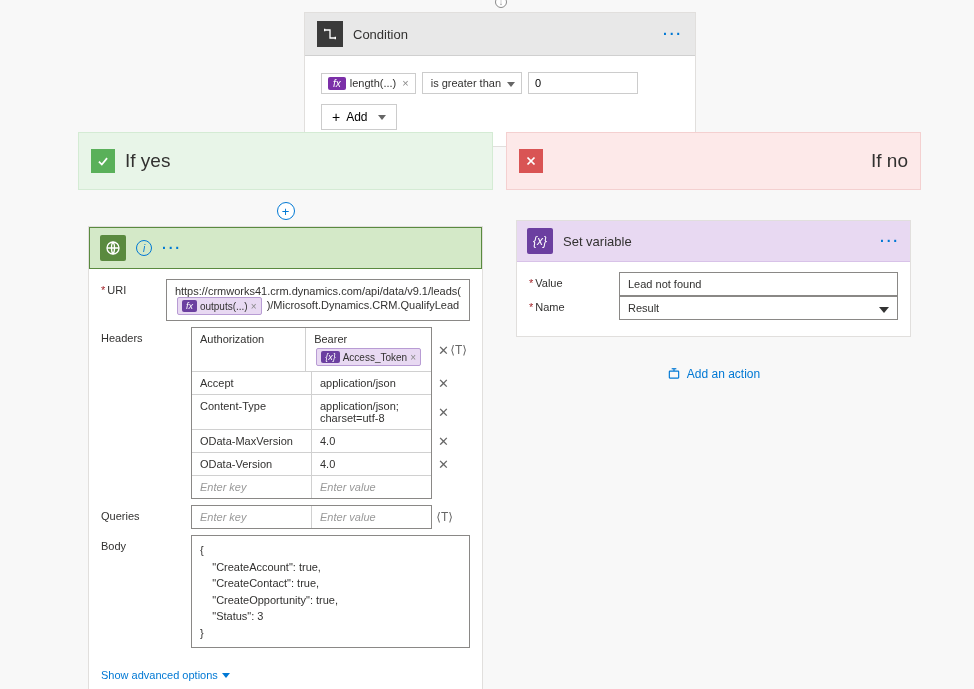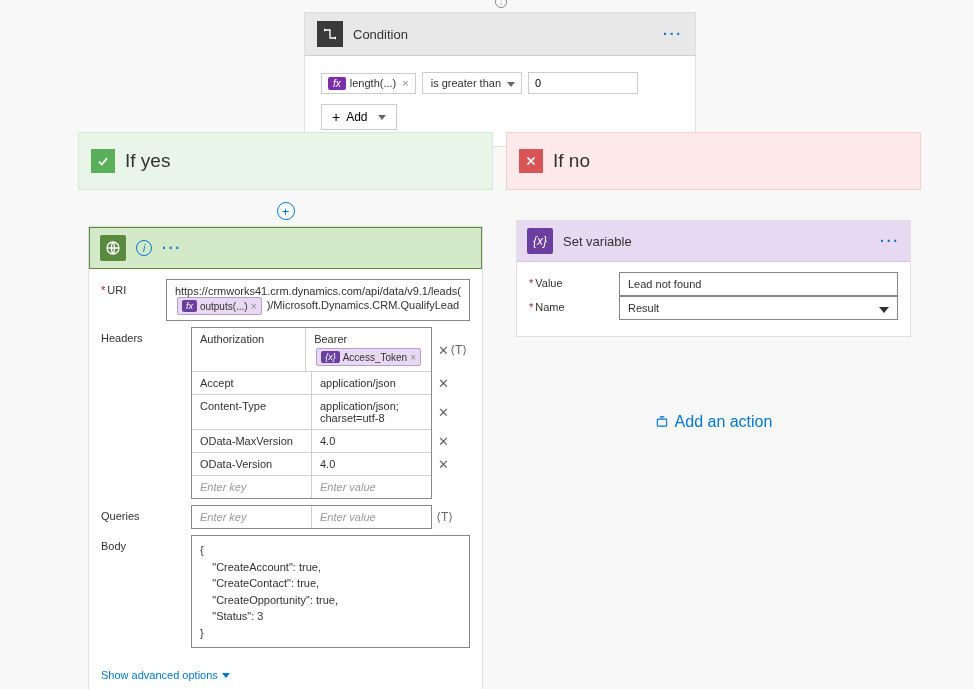--- a/index.html
+++ b/index.html
@@ -26,21 +26,21 @@
 .txt-in { border: 1px solid #ccc; padding: 4px 6px; width: 110px; font-size: 11px; }
 .add-btn { border: 1px solid #ccc; padding: 4px 10px; background: #fff; display: inline-flex; align-items: center; gap: 6px; font-size: 12px; cursor: pointer; }
 .add-btn .plus { font-size: 14px; }
 .add-btn::after { content: ""; width: 0; height: 0; border-left: 4px solid transparent; border-right: 4px solid transparent; border-top: 5px solid #666; margin-left: 4px; }
 
 .branch { position: absolute; top: 132px; width: 415px; }
 .branch.yes { left: 78px; }
 .branch.no { left: 506px; }
 .branch-header { display: flex; align-items: center; padding: 16px 12px; font-size: 19px; }
 .branch.yes .branch-header { background: #e8f5e8; border: 1px solid #d4ebd4; }
-.branch.no .branch-header { background: #fde9e9; border: 1px solid #f4d0d0; }
+.branch.no .branch-header { background: #fde9e9; border: 1px solid #f4d0d0; justify-content: space-between; }
 .br-icon { width: 24px; height: 24px; display: flex; align-items: center; justify-content: center; margin-right: 10px; }
 .branch.yes .br-icon { background: #5ab05a; }
 .branch.no .br-icon { background: #d95454; }
 .br-icon svg { width: 14px; height: 14px; }
 
 .plus-circle { width: 18px; height: 18px; border: 1.5px solid #0078d4; border-radius: 50%; display: flex; align-items: center; justify-content: center; color: #0078d4; font-size: 13px; background: #fff; cursor: pointer; }
 
 .action-card { border: 1px solid #e1dfdd; background: #fff; }
 .action-header { display: flex; align-items: center; padding: 7px 10px; font-size: 13px; }
 .action-header .title { flex: 1; }
@@ -73,21 +73,21 @@
 .hdr-cell.k { border-right: 1px solid #d0d0d0; }
 .hdr-cell.ph { color: #999; font-style: italic; }
 .row-x { position: absolute; right: -18px; top: 50%; transform: translateY(-50%); color: #666; cursor: pointer; font-size: 13px; }
 .row-ext { position: absolute; right: -36px; top: 50%; transform: translateY(-50%); color: #666; cursor: pointer; font-size: 12px; }
 .textarea-box { border: 1px solid #8a8886; padding: 6px 8px; font-size: 11px; width: 100%; min-height: 90px; white-space: pre-wrap; line-height: 1.5; }
 
 .adv-link { color: #0078d4; font-size: 11px; cursor: pointer; display: inline-flex; align-items: center; gap: 4px; }
 .adv-link::after { content: ""; width: 0; height: 0; border-left: 4px solid transparent; border-right: 4px solid transparent; border-top: 5px solid #0078d4; }
 
 .add-action { text-align: center; margin-top: 30px; }
-.add-action-link { color: #0078d4; font-size: 16px; cursor: pointer; display: inline-flex; align-items: center; gap: 6px; margin-top: 46px; }
+.add-action-link { color: #0078d4; font-size: 12px; cursor: pointer; display: inline-flex; align-items: center; gap: 6px; }
 .aa-icon { width: 14px; height: 14px; }
 
 .entry-arrow { position: absolute; left: 495px; top: -4px; }
 </style>
 </head>
 <body>
 
 <div class="entry-arrow">
   <div class="arrow-head"></div>
 </div>

